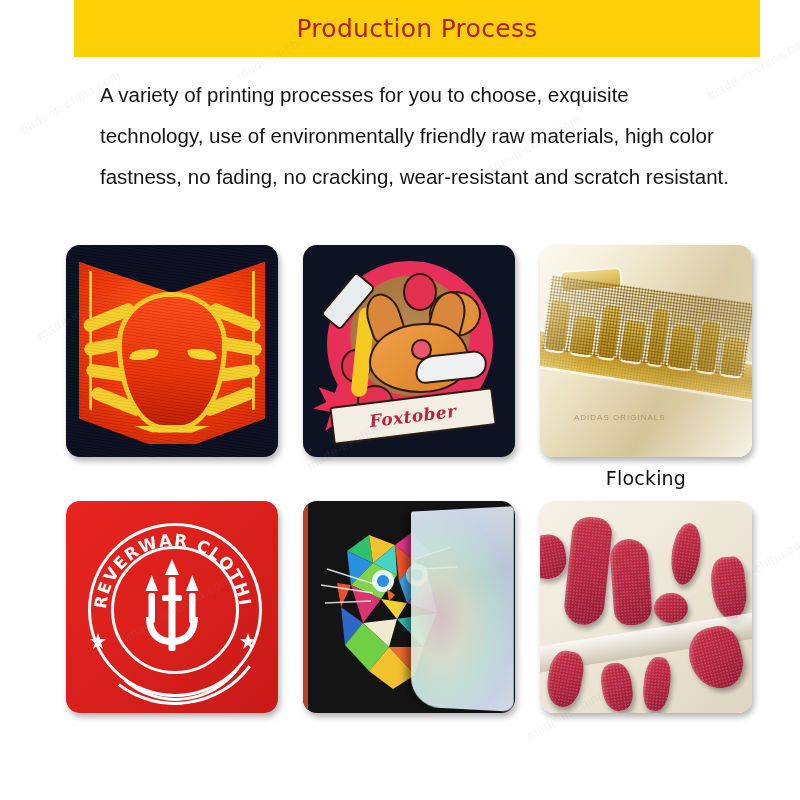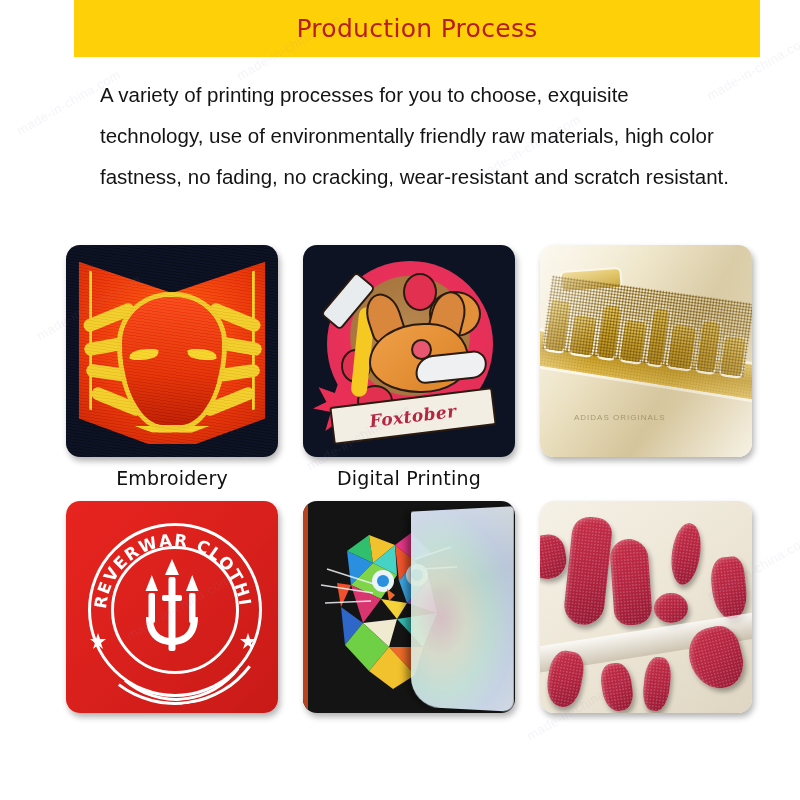--- a/index.html
+++ b/index.html
@@ -439,21 +439,20 @@
       <div class="emb-flame d"></div>
       <div class="emb-flame e"></div>
       <div class="emb-flame f"></div>
       <div class="emb-flame g"></div>
       <div class="emb-flame h"></div>
       <div class="emb-core"></div>
       <div class="emb-eye l"></div>
       <div class="emb-eye r"></div>
       <div class="stitch-tex"></div>
     </div>
-    <div class="caption">Embroidery</div>
   </div>
 
   <div class="cell">
     <div class="thumb t-dig">
       <div class="dig-disc"></div>
       <div class="dig-maple"></div>
       <div class="dig-pumpkin"></div>
       <div class="dig-blob b1"></div>
       <div class="dig-blob b2"></div>
       <div class="dig-blob b3"></div>
@@ -461,21 +460,20 @@
       <div class="dig-pour"></div>
       <div class="dig-ear l"></div>
       <div class="dig-ear r"></div>
       <div class="dig-fox-head"></div>
       <div class="dig-snout"></div>
       <div class="dig-eye"></div>
       <div class="dig-banner">
         <span>Foxtober</span>
       </div>
     </div>
-    <div class="caption">Digital Printing</div>
   </div>
 
   <div class="cell">
     <div class="thumb t-flk">
       <div class="flk-tag"></div>
       <div class="flk-band">
         <div class="flk-tex"></div>
       </div>
       <div class="flk-word">
         <div class="flk-l" style="width:22px;height:50px;">
@@ -499,20 +497,21 @@
         <div class="flk-l" style="width:22px;height:50px;">
             <div class="flk-tex"></div>
           </div>
         <div class="flk-l" style="width:24px;height:38px;">
             <div class="flk-tex"></div>
           </div>
       </div>
       <div class="flk-small">ADIDAS ORIGINALS</div>
       <div class="flk-fold"></div>
     </div>
+    <div class="caption">Flocking</div>
   </div>
 
   <div class="cell">
     <div class="thumb t-silk">
       <div class="silk-arc a1"></div>
       <div class="silk-arc a2"></div>
       <div class="silk-ring-outer"></div>
       <div class="silk-ring-inner"></div>
 
       <svg class="silk-text-svg" width="170" height="170" viewBox="0 0 170 170">

